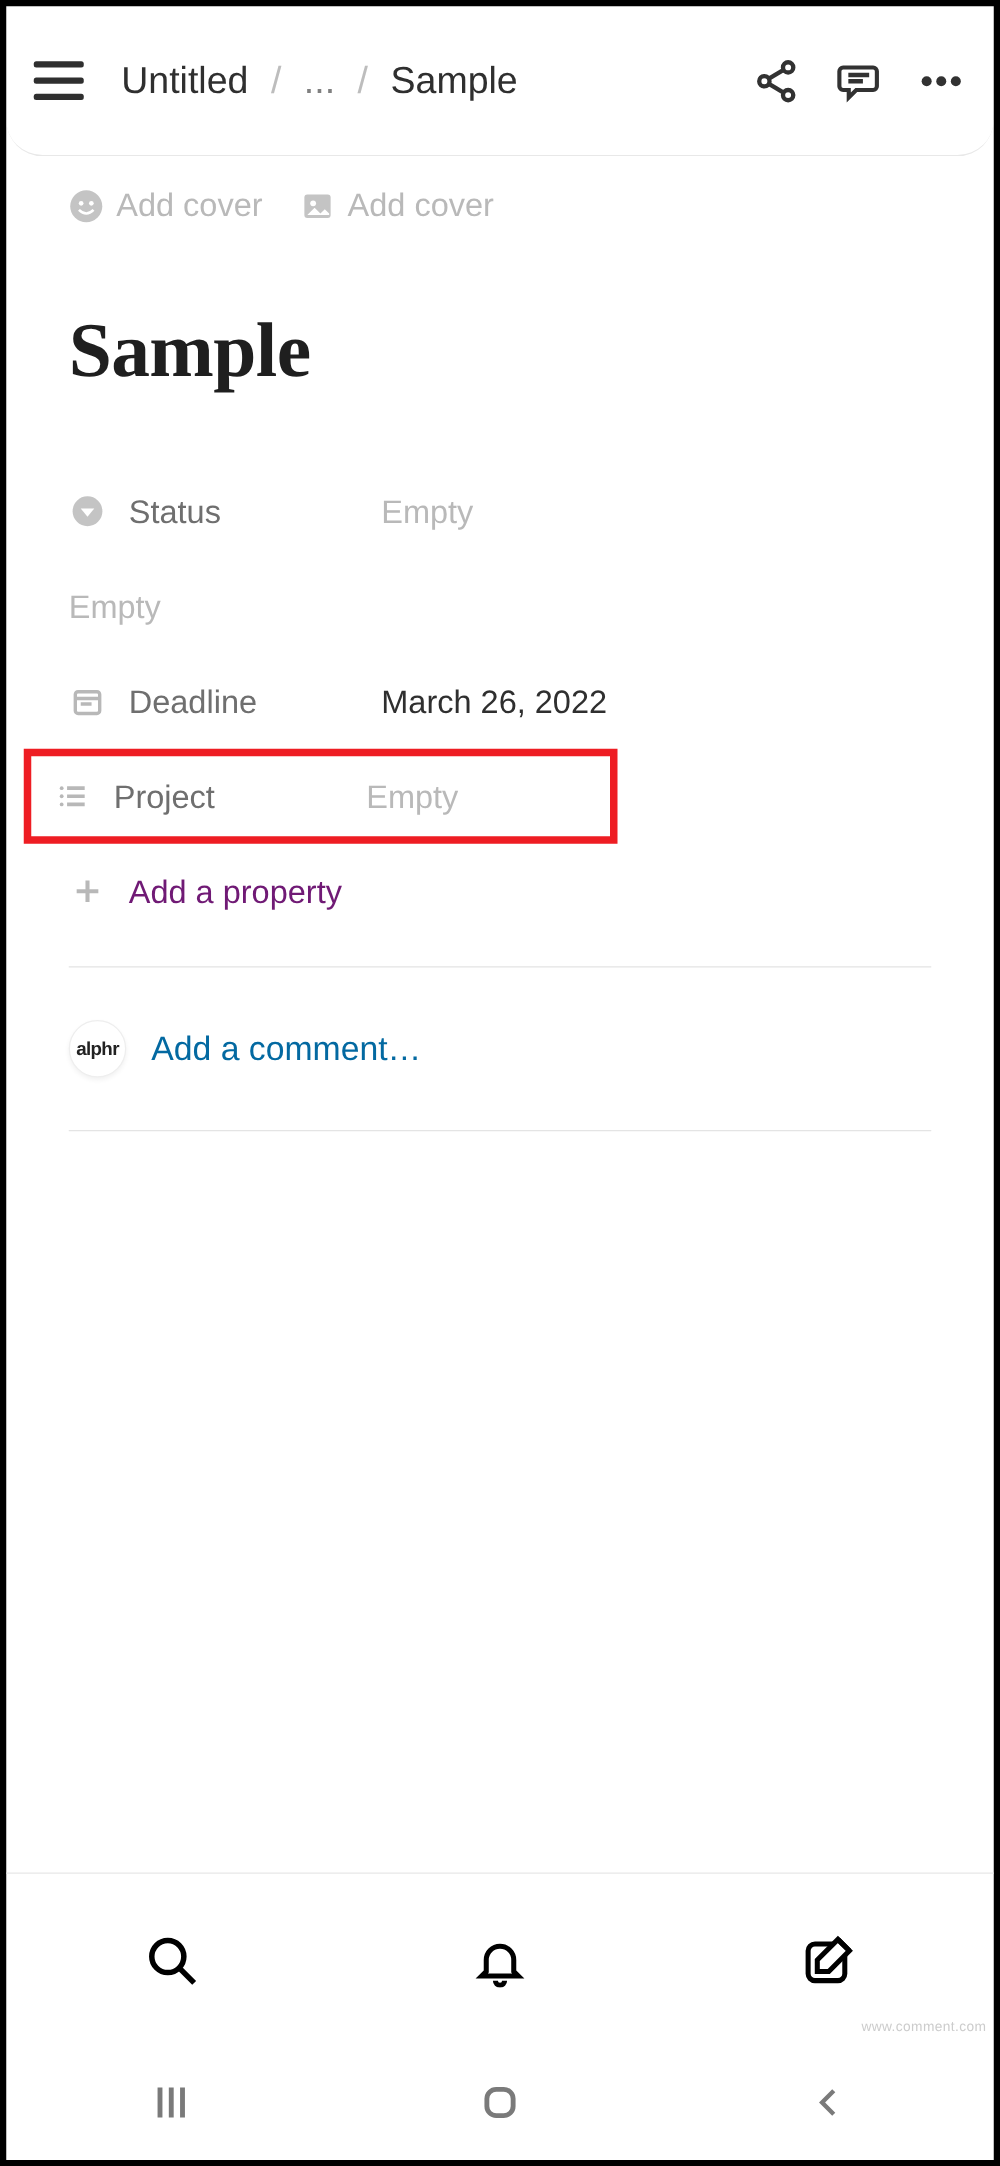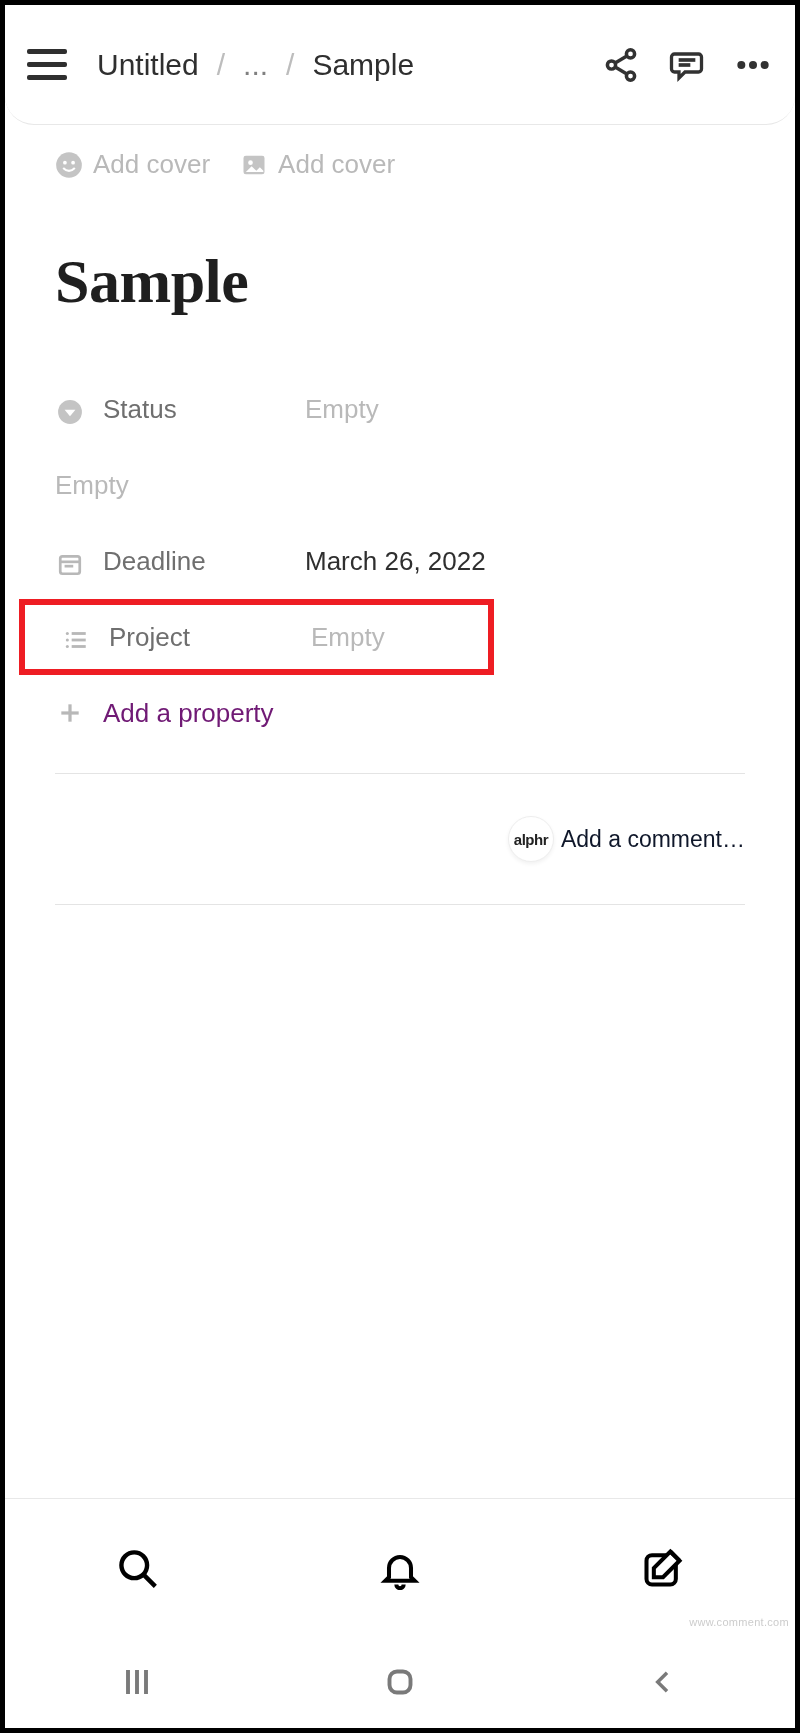--- a/index.html
+++ b/index.html
@@ -13,30 +13,30 @@
   .breadcrumbs .ellipsis { color: #808080; }
   .topbar-right { margin-left: auto; display: flex; align-items: center; gap: 26px; }
   .icon-btn { width: 40px; height: 40px; display:flex; align-items:center; justify-content:center; cursor:pointer; color:#323232; }
   .content { flex: 1; padding: 24px 50px 0 50px; overflow: hidden; }
   .cover-actions { display:flex; gap: 30px; color:#b9b9b9; font-size: 26px; align-items:center; }
   .cover-actions .act { display:flex; align-items:center; gap:10px; cursor:pointer; }
   .page-title { font-family: Georgia, 'Times New Roman', serif; font-weight: 700; font-size: 62px; color:#1f1f1f; margin-top: 66px; letter-spacing: -0.5px; }
   .props { margin-top: 54px; }
   .prop-row { display:flex; align-items:center; height: 76px; }
   .prop-icon { width: 30px; color:#b8b8b8; display:flex; align-items:center; justify-content:center; }
-  .prop-label-wrap { display:flex; align-items:flex-end; gap: 18px; width: 250px; }
+  .prop-label-wrap { display:flex; align-items:center; gap: 18px; width: 250px; }
   .prop-label { font-size: 26px; color:#6f6f6f; }
   .prop-value { font-size: 26px; color:#2f2f2f; }
   .prop-value.empty { color:#b9b9b9; }
-  .highlight { border: 6px solid #ee1d23; margin-left: -36px; padding-left: 36px; width: 475px; }
+  .highlight { border: 6px solid #ee1d23; margin-left: -36px; padding-left: 18px; width: 475px; }
   .add-prop-row { display:flex; align-items:center; gap:18px; height: 76px; color:#701a75; font-size:26px; cursor:pointer; }
   .divider { height:1px; background:#e4e4e4; margin-top: 22px; }
-  .comment-row { display:flex; align-items:center; gap:7px; padding: 42px 0; justify-content: flex-end; }
+  .comment-row { display:flex; align-items:center; gap:20px; padding: 42px 0; }
   .avatar { width:46px; height:46px; border-radius:50%; background:#fff; border:1px solid #eee; color:#222; font-weight:600; font-size:15px; display:flex; align-items:center; justify-content:center; letter-spacing:-0.5px; box-shadow: 0 2px 4px rgba(0,0,0,0.06);}
-  .comment-placeholder { font-size:23px; color:#0f172a; }
+  .comment-placeholder { font-size:27px; color:#0369a1; }
   .divider2 { height:1px; background:#e4e4e4; }
   .bottombar { height: 138px; border-top:1px solid #e8e8e8; display:flex; align-items:center; justify-content:space-around; }
   .bottombar .bicon { width:54px; height:54px; display:flex; align-items:center; justify-content:center; color:#000; cursor:pointer;}
   .sysnav { height: 92px; display:flex; align-items:center; justify-content:space-around; }
   .sysnav .nav { width:60px; height:40px; display:flex; align-items:center; justify-content:center; color:#7a7a7a; }
   .watermark { position:absolute; right:6px; bottom:100px; font-size:11px; color:#ccc; letter-spacing:0.3px;}
 </style>
 </head>
 <body>
 

